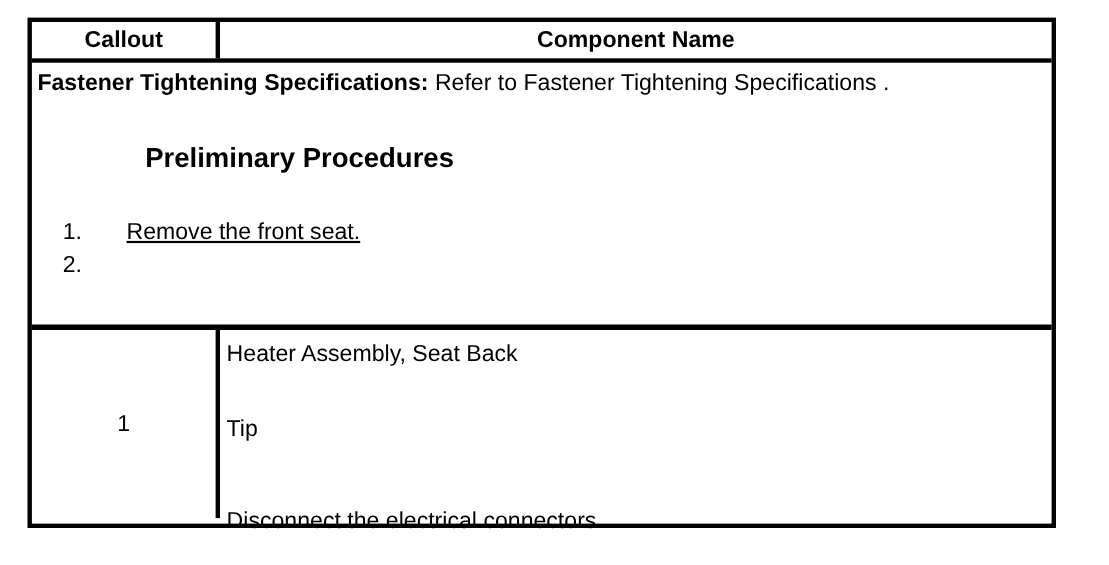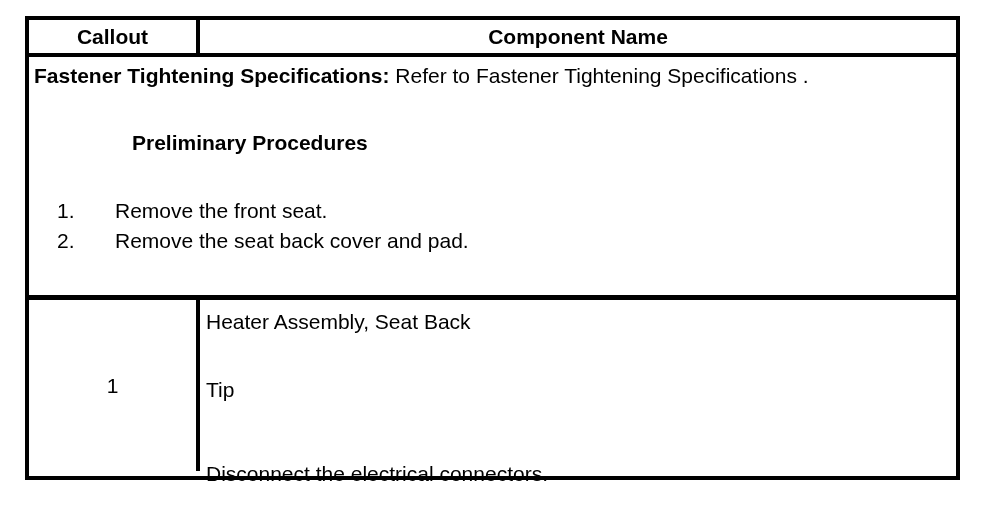--- a/index.html
+++ b/index.html
@@ -91,21 +91,21 @@
   .spec-label {
     font-weight: bold;
   }
   .spec-body {
     font-weight: normal;
   }
   .prelim-heading {
     position: absolute;
     left: 103px;
     top: 74px;
-    font-size: 21px;
+    font-size: 25px;
     font-weight: bold;
     line-height: 1.1;
   }
   .steps {
     position: absolute;
     left: 28px;
     top: 139px;
     margin: 0;
     padding: 0;
     list-style: none;
@@ -117,20 +117,21 @@
     font-weight: normal;
   }
   .step-num {
     width: 58px;
     flex: 0 0 58px;
     text-align: left;
   }
   .step-text {
     flex: 1 1 auto;
     white-space: nowrap;
+    text-decoration: underline;
   }
 
   
   .row-item {
     height: 171px;
     box-sizing: border-box;
   }
   .cell-callout {
     width: 171px;
     box-sizing: border-box;
@@ -187,21 +188,20 @@
 
         <div class="prelim-heading">Preliminary Procedures</div>
 
         <ol class="steps">
           <li class="step">
             <span class="step-num">1.</span>
             <span class="step-text">Remove the front seat.</span>
           </li>
           <li class="step">
             <span class="step-num">2.</span>
-            <span class="step-text">Remove the seat back cover and pad.</span>
           </li>
         </ol>
 
       </div>
     </div>
 
     <div class="row row-item">
       <div class="cell-callout">
         <span class="callout-num">1</span>
       </div>

